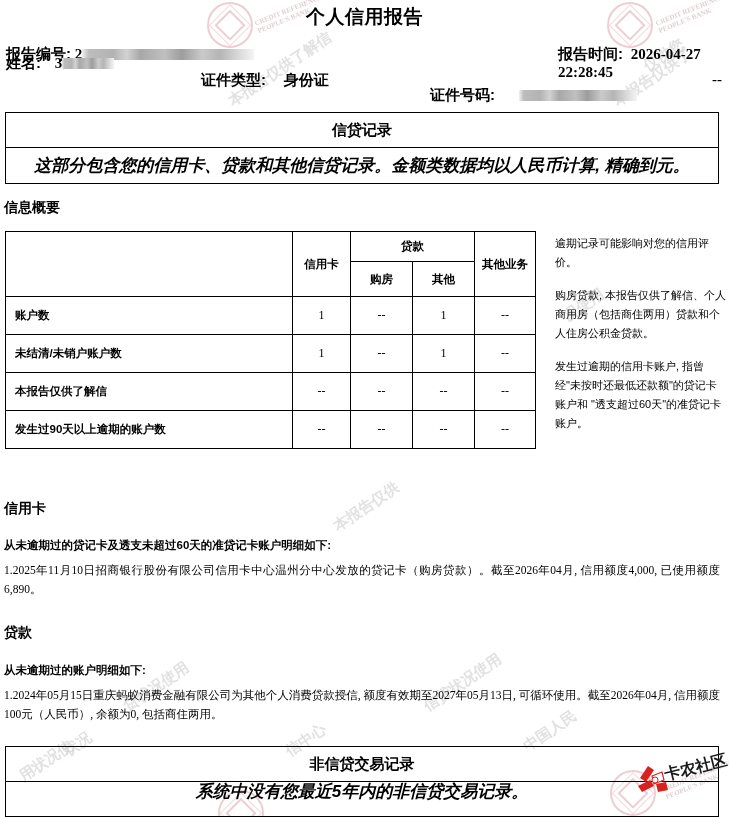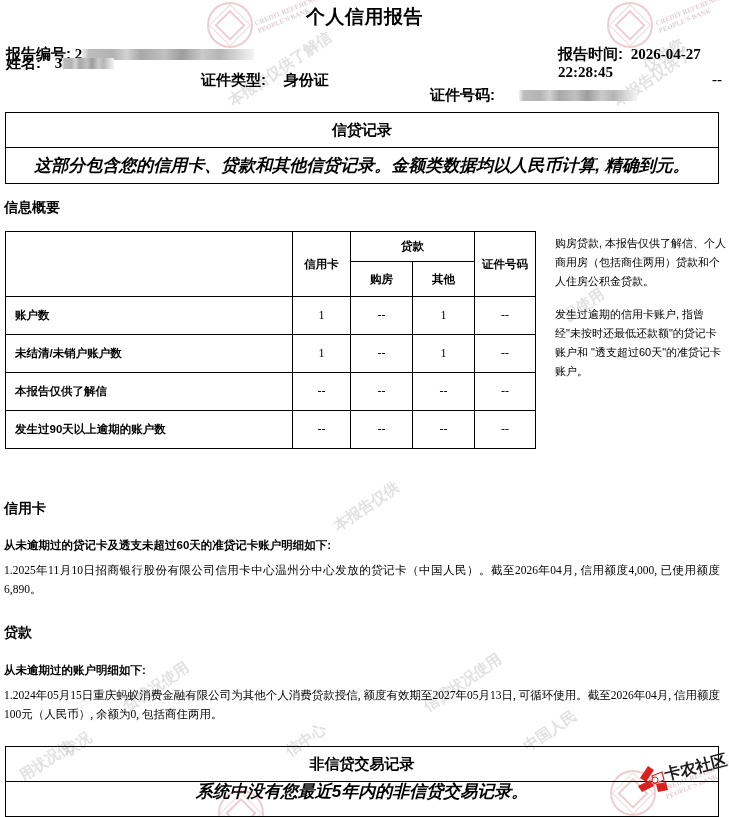--- a/index.html
+++ b/index.html
@@ -284,21 +284,21 @@
         <col style="width:58px;">
         <col style="width:62px;">
         <col style="width:62px;">
         <col style="width:61px;">
       </colgroup>
       <thead>
         <tr>
           <td rowspan="2"></td>
           <td rowspan="2">信用卡</td>
           <td colspan="2" style="height:30px;">贷款</td>
-          <td rowspan="2">证件号码</td>
+          <td rowspan="2">其他业务</td>
         </tr>
         <tr>
           <td style="height:35px;">购房</td>
           <td>其他</td>
         </tr>
       </thead>
       <tbody>
         <tr style="height:38px;">
           <td class="rowhead">账户数</td>
           <td class="val">1</td>
@@ -324,27 +324,28 @@
           <td class="rowhead">发生过90天以上逾期的账户数</td>
           <td class="val">--</td>
           <td class="val">--</td>
           <td class="val">--</td>
           <td class="val">--</td>
         </tr>
       </tbody>
     </table>
 
     <div class="notes" style="left:555px; top:234px;">
+      <p>逾期记录可能影响对您的信用评价。</p>
       <p>购房贷款, 本报告仅供了解信、个人商用房（包括商住两用）贷款和个人住房公积金贷款。</p>
       <p>发生过逾期的信用卡账户, 指曾经"未按时还最低还款额"的贷记卡账户和 "透支超过60天"的准贷记卡账户。</p>
     </div>
 
     <div class="sec-h1" style="left:4px; top:500px;">信用卡</div>
     <div class="sec-h2" style="left:4px; top:538px;">从未逾期过的贷记卡及透支未超过60天的准贷记卡账户明细如下:</div>
-    <div class="body-p" style="left:4px; top:561px; width:716px;">1.2025年11月10日招商银行股份有限公司信用卡中心温州分中心发放的贷记卡（中国人民）。截至2026年04月, 信用额度4,000, 已使用额度6,890。</div>
+    <div class="body-p" style="left:4px; top:561px; width:716px;">1.2025年11月10日招商银行股份有限公司信用卡中心温州分中心发放的贷记卡（购房贷款）。截至2026年04月, 信用额度4,000, 已使用额度6,890。</div>
 
     <div class="sec-h1" style="left:4px; top:624px;">贷款</div>
     <div class="sec-h2" style="left:4px; top:663px;">从未逾期过的账户明细如下:</div>
     <div class="body-p" style="left:4px; top:686px; width:716px;">1.2024年05月15日重庆蚂蚁消费金融有限公司为其他个人消费贷款授信, 额度有效期至2027年05月13日, 可循环使用。截至2026年04月, 信用额度100元（人民币）, 余额为0, 包括商住两用。</div>
 
     <div class="banner" style="left:5px; top:746px; width:714px; height:71px;">
       <div class="band" style="height:34px;">
         <span class="banner-title">非信贷交易记录</span>
       </div>
       <div class="band" style="height:19px;">

